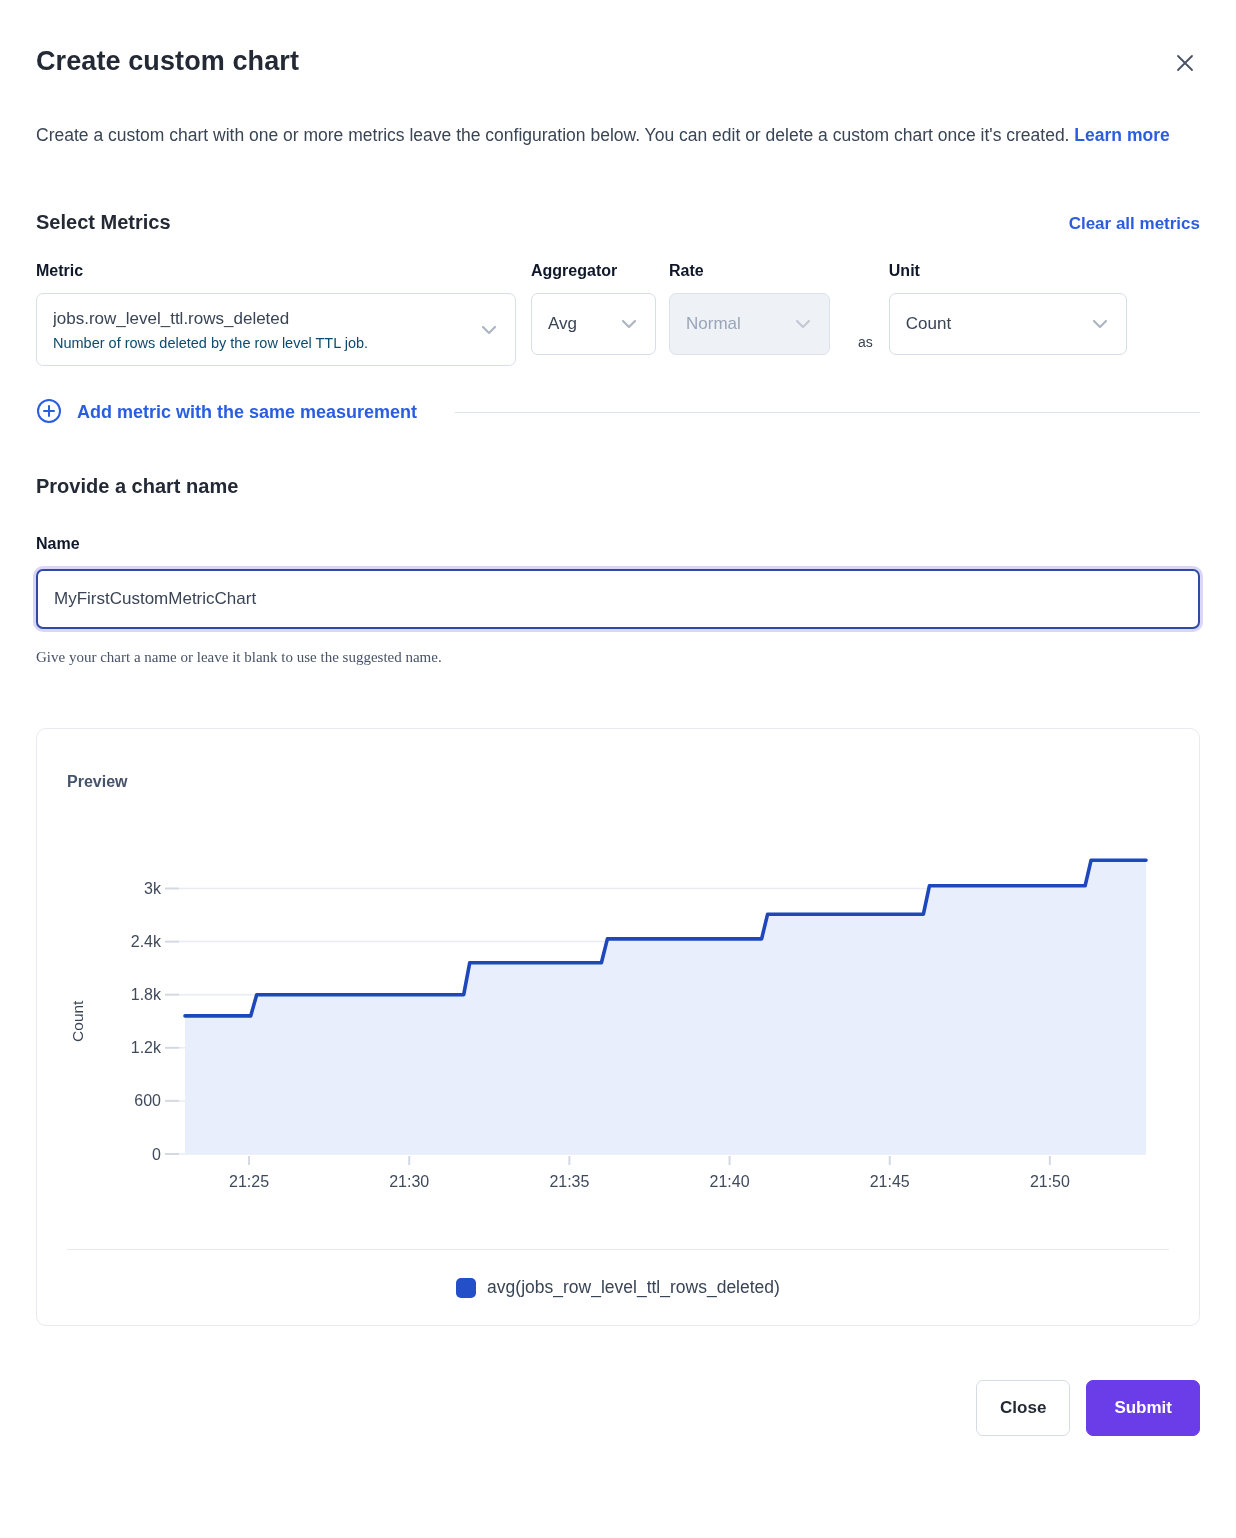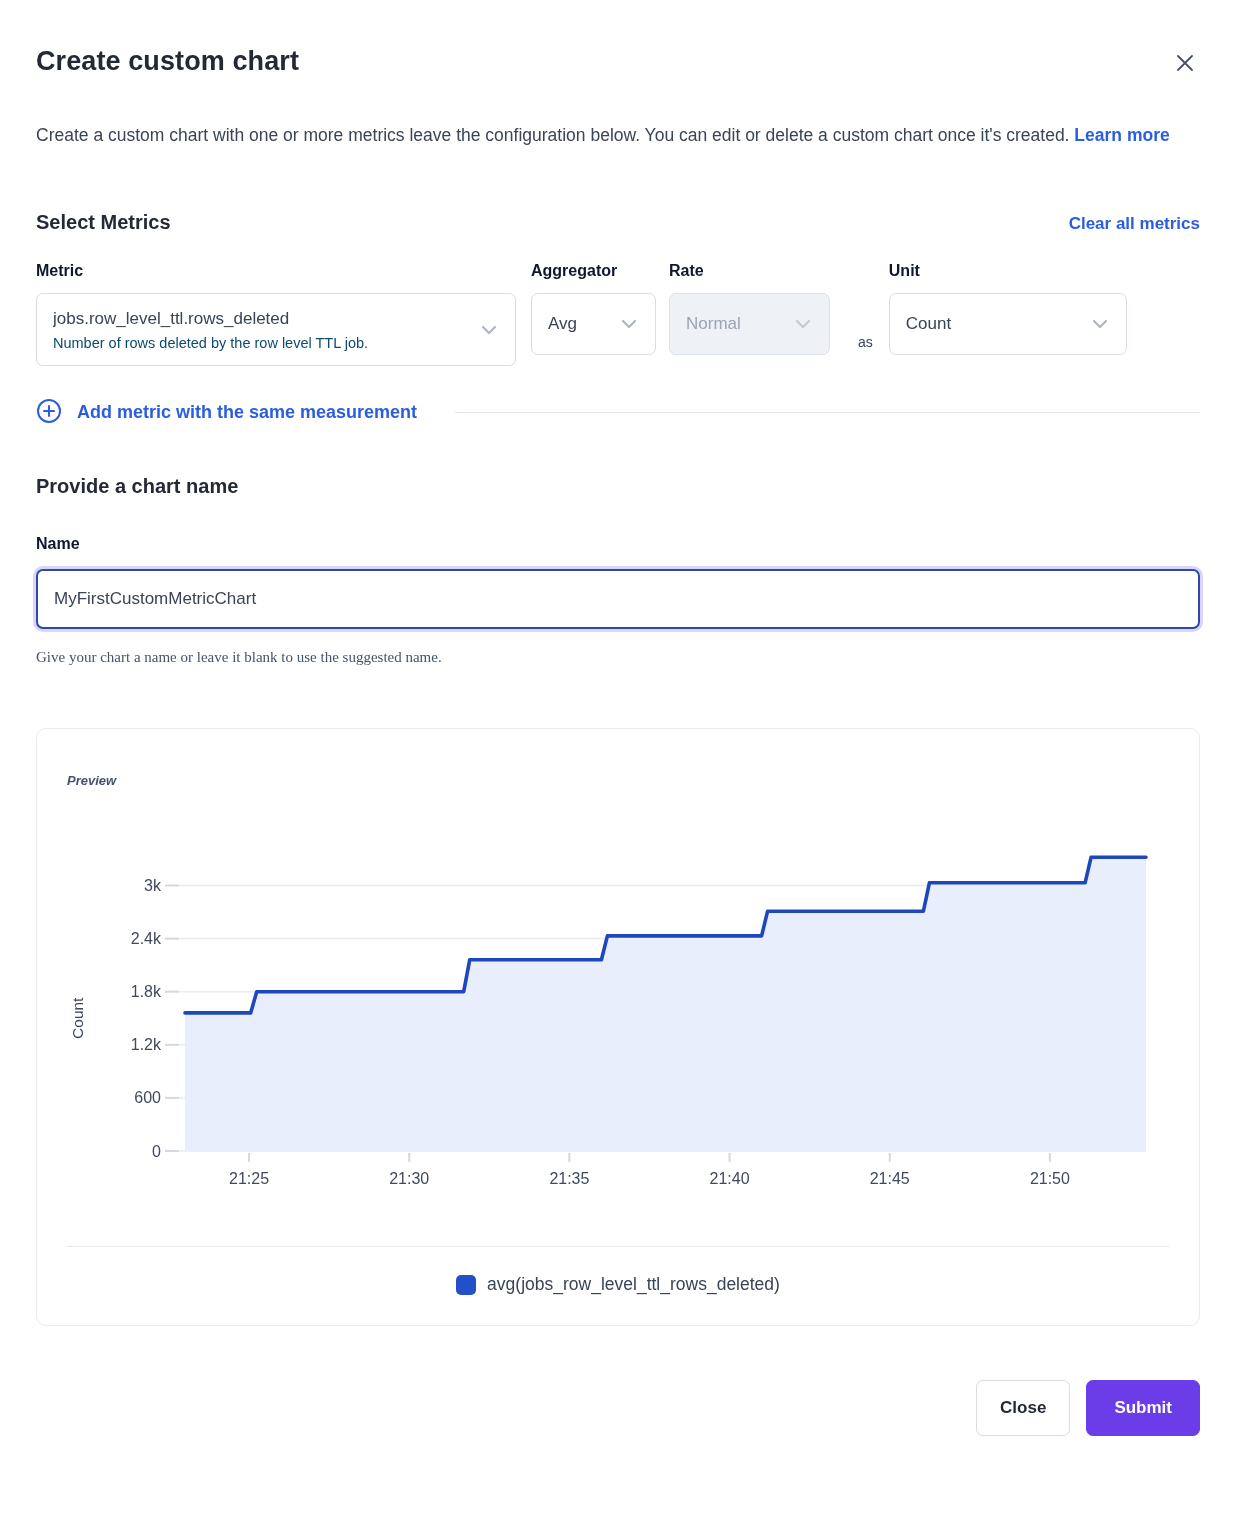--- a/index.html
+++ b/index.html
@@ -62,21 +62,21 @@
     padding: 16px 16px; font-size: 17px; color: #394455; font-family: "Liberation Sans", sans-serif;
     outline: none; box-shadow: 0 0 0 3px rgba(110, 88, 232, 0.25);
   }
   .name-helper { margin-top: 20px; font-size: 15px; color: #475366; font-family: Liberation Serif, serif; }
 
   
   .preview-card {
     margin-top: 62px; border: 1px solid #e7eaf0; border-radius: 10px; background: #fff;
     padding: 44px 30px 20px 30px; height: 598px;
   }
-  .preview-heading { font-size: 13px; font-weight: 700; color: #46536b; font-style: italic; }
+  .preview-heading { font-size: 16px; font-weight: 700; color: #46536b; }
   .chart-wrap { margin-top: 32px; }
   .chart-wrap svg { display: block; }
   .legend-divider { height: 1px; background: #e6e9ee; margin-top: 46px; }
   .legend-row { margin-top: 27px; display: flex; justify-content: center; align-items: center; }
   .legend-swatch { width: 20px; height: 20px; border-radius: 5px; background: #2350c8; flex: 0 0 auto; }
   .legend-label { margin-left: 11px; font-size: 17.5px; color: #394455; }
 
   
   .footer { margin-top: 54px; display: flex; justify-content: flex-end; align-items: center; }
   .btn { height: 56px; border-radius: 7px; font-size: 17px; font-family: "Liberation Sans", sans-serif; cursor: pointer; }

